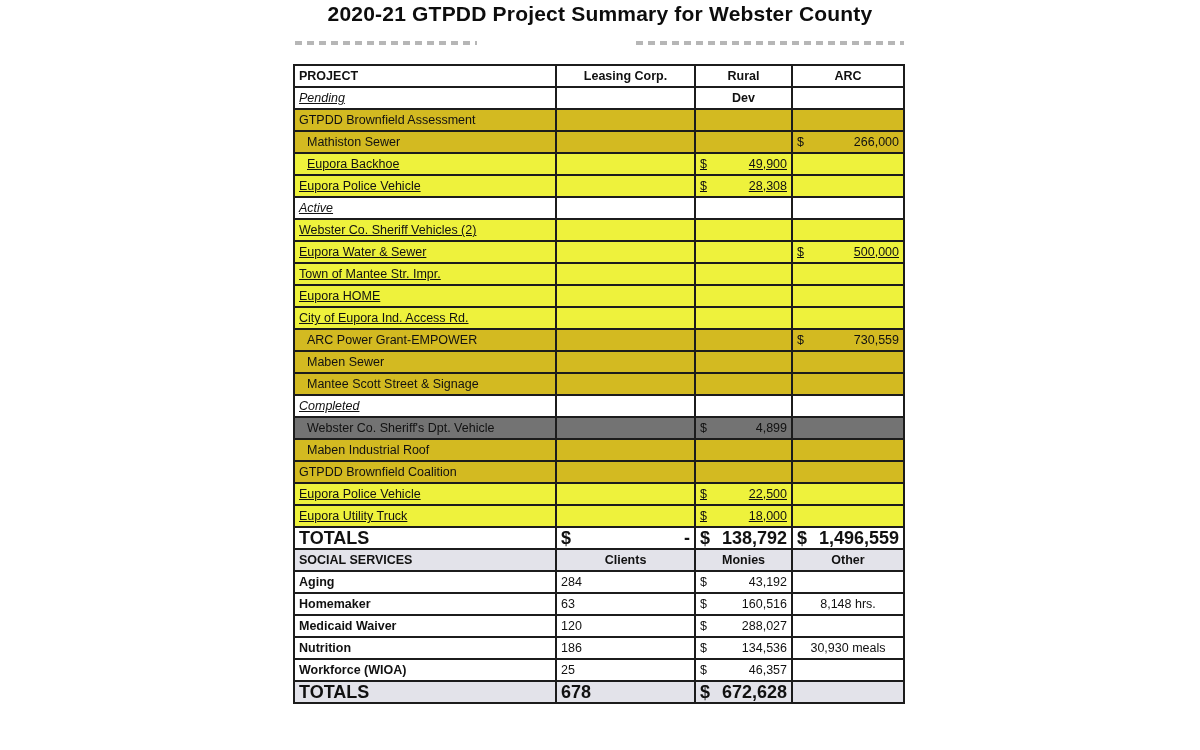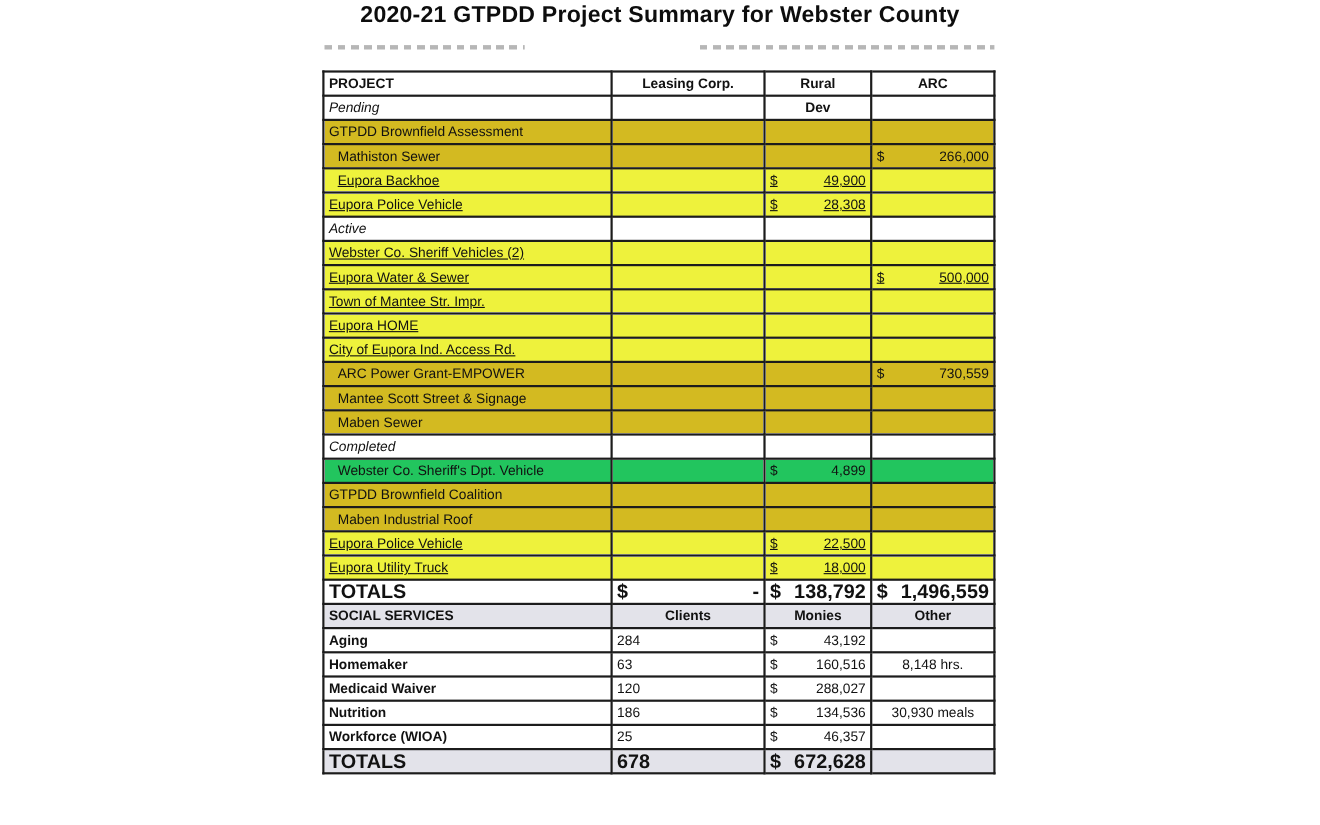--- a/index.html
+++ b/index.html
@@ -23,30 +23,30 @@
   }
   table.summary td{
     border:2px solid #1c1c1c;height:20px;line-height:20px;
     padding:0 4px;font-size:12.5px;white-space:nowrap;overflow:hidden;
     background:#ffffff;
   }
   td.c-label{text-align:left;}
   td.c-mid{text-align:center;}
   .bold{font-weight:bold;}
   .hdr{font-weight:bold;font-size:13.5px;}
-  .section{font-style:italic;font-size:14.5px;}
+  .section{font-style:italic;font-size:14.5px;text-decoration:underline;}
   .indent{padding-left:12px !important;}
   .money{display:flex;justify-content:space-between;align-items:center;}
   .money .d{text-align:left;}
   .money .v{text-align:right;}
   .num{text-align:left;}
   .other{text-align:center;font-size:11.5px;}
   tr.bg-gold td{background:#d3ba21;}
   tr.bg-yellow td{background:#eef23c;text-decoration:underline;}
-  tr.bg-pale td{background:#22c55e;}
+  tr.bg-pale td{background:#737373;}
   tr.bg-gray td{background:#e3e3ea;}
   tr.totals td{font-weight:bold;font-size:18px;}
 </style>
 </head>
 <body>
 
 <div class="canvas">
   <div class="title">2020-21 GTPDD Project Summary for Webster County</div>
   <div class="artifact a-left"></div>
   <div class="artifact a-right"></div>
@@ -156,27 +156,27 @@
           <td></td>
           <td></td>
           <td>
             <div class="money">
               <span class="d">$</span>
               <span class="v">730,559</span>
             </div>
           </td>
         </tr>
         <tr class="bg-gold">
+          <td class="c-label indent">Maben Sewer</td>
+          <td></td>
+          <td></td>
+          <td></td>
+        </tr>
+        <tr class="bg-gold">
           <td class="c-label indent">Mantee Scott Street &amp; Signage</td>
-          <td></td>
-          <td></td>
-          <td></td>
-        </tr>
-        <tr class="bg-gold">
-          <td class="c-label indent">Maben Sewer</td>
           <td></td>
           <td></td>
           <td></td>
         </tr>
         <tr>
           <td class="c-label section">Completed</td>
           <td></td>
           <td></td>
           <td></td>
         </tr>
@@ -185,27 +185,27 @@
           <td></td>
           <td>
             <div class="money">
               <span class="d">$</span>
               <span class="v">4,899</span>
             </div>
           </td>
           <td></td>
         </tr>
         <tr class="bg-gold">
+          <td class="c-label indent">Maben Industrial Roof</td>
+          <td></td>
+          <td></td>
+          <td></td>
+        </tr>
+        <tr class="bg-gold">
           <td class="c-label">GTPDD Brownfield Coalition</td>
-          <td></td>
-          <td></td>
-          <td></td>
-        </tr>
-        <tr class="bg-gold">
-          <td class="c-label indent">Maben Industrial Roof</td>
           <td></td>
           <td></td>
           <td></td>
         </tr>
         <tr class="bg-yellow">
           <td class="c-label">Eupora Police Vehicle</td>
           <td></td>
           <td>
             <div class="money">
               <span class="d">$</span>

